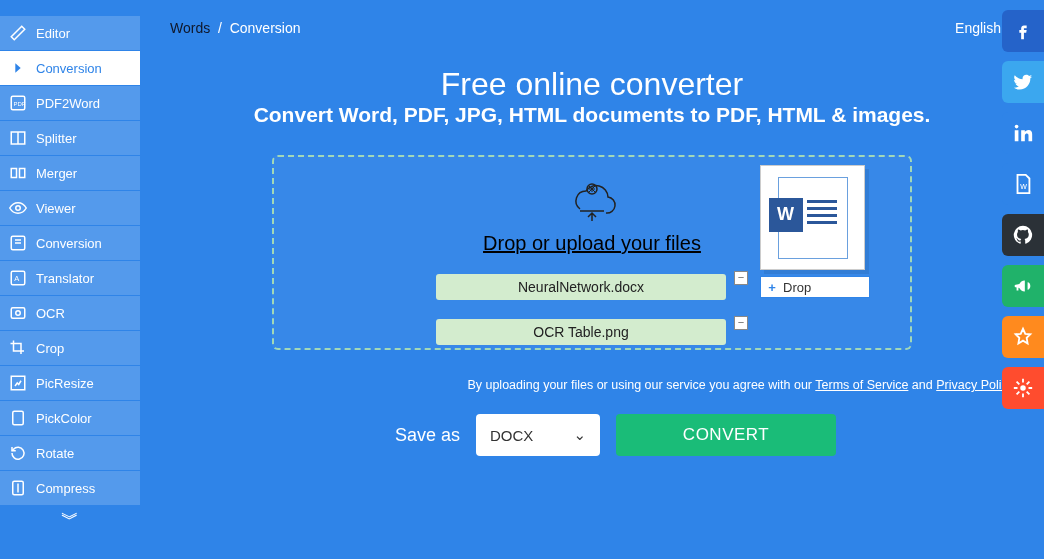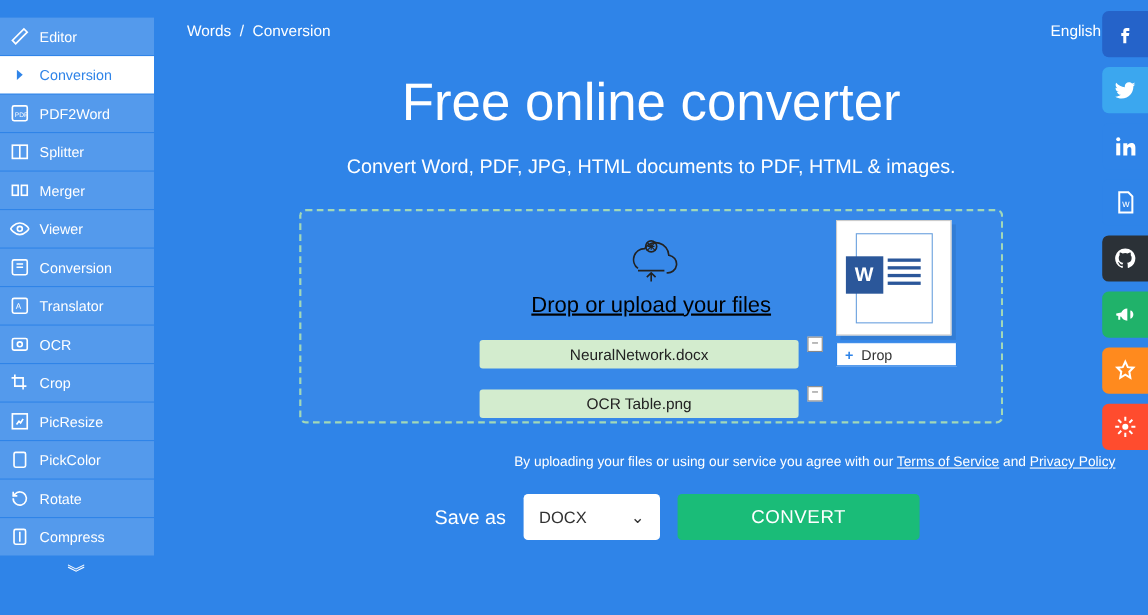--- a/index.html
+++ b/index.html
@@ -6,26 +6,26 @@
 body { background: #2f84e8; width: 1044px; height: 559px; overflow: hidden; position: relative; }
 
 .sidebar { position: absolute; left: 0; top: 16px; width: 140px; height: 559px; display: flex; flex-direction: column; }
 .sidebar-item { display: flex; align-items: center; height: 34px; padding: 0 8px; background: rgba(255,255,255,0.18); margin-bottom: 1px; color: #fff; font-size: 13px; cursor: pointer; }
 .sidebar-item.active { background: #fff; color: #2f84e8; }
 .sidebar-item .icon { width: 20px; height: 20px; margin-right: 8px; display: inline-flex; align-items: center; justify-content: center; }
 .sidebar-expand { text-align: center; color: #fff; padding: 8px 0; cursor: pointer; font-size: 18px; line-height: 10px; }
 
 .main { position: absolute; left: 140px; top: 0; right: 0; bottom: 0; padding: 0 30px; }
 .topbar { display: flex; justify-content: space-between; align-items: center; height: 56px; color: #fff; font-size: 14px; }
-.breadcrumb a { color: #ffffff; text-decoration: none; }
+.breadcrumb a { color: #0f172a; text-decoration: none; }
 .lang { cursor: pointer; display: flex; align-items: center; gap: 6px; }
 
 .hero { text-align: center; color: #fff; margin-top: 10px; }
-.hero h1 { font-size: 48px; font-weight: 500; margin-bottom: 20px; }
-.hero p { font-size: 18px; font-weight: 400; }
+.hero h1 { font-size: 32px; font-weight: 500; margin-bottom: 0; }
+.hero p { font-size: 21px; font-weight: 700; }
 
 .dropzone { margin: 28px auto 0; width: 640px; height: 195px; border: 2px dashed #a1d8b8; border-radius: 6px; background: rgba(255,255,255,0.04); position: relative; display: flex; flex-direction: column; align-items: center; padding-top: 22px; }
 .cloud-icon { width: 60px; height: 45px; color: #333; }
 .drop-label { color: #000; font-size: 20px; text-decoration: underline; margin-top: 8px; cursor: pointer; }
 .file-pill { width: 290px; height: 26px; background: #d3ecce; border-radius: 3px; display: flex; align-items: center; justify-content: center; font-size: 14px; color: #222; margin-top: 19px; }
 .file-row { display: flex; align-items: center; gap: 8px; }
 .remove-btn { width: 14px; height: 14px; border: 1px solid #888; color: #666; font-size: 11px; line-height: 11px; text-align: center; cursor: pointer; background: #fff; }
 
 .drag-overlay { position: absolute; right: 40px; top: 8px; width: 110px; }
 .word-thumb { width: 105px; height: 105px; background: #fff; border: 1px solid #ccc; display: flex; align-items: center; justify-content: center; box-shadow: 4px 4px 0 rgba(0,0,0,0.08); }

